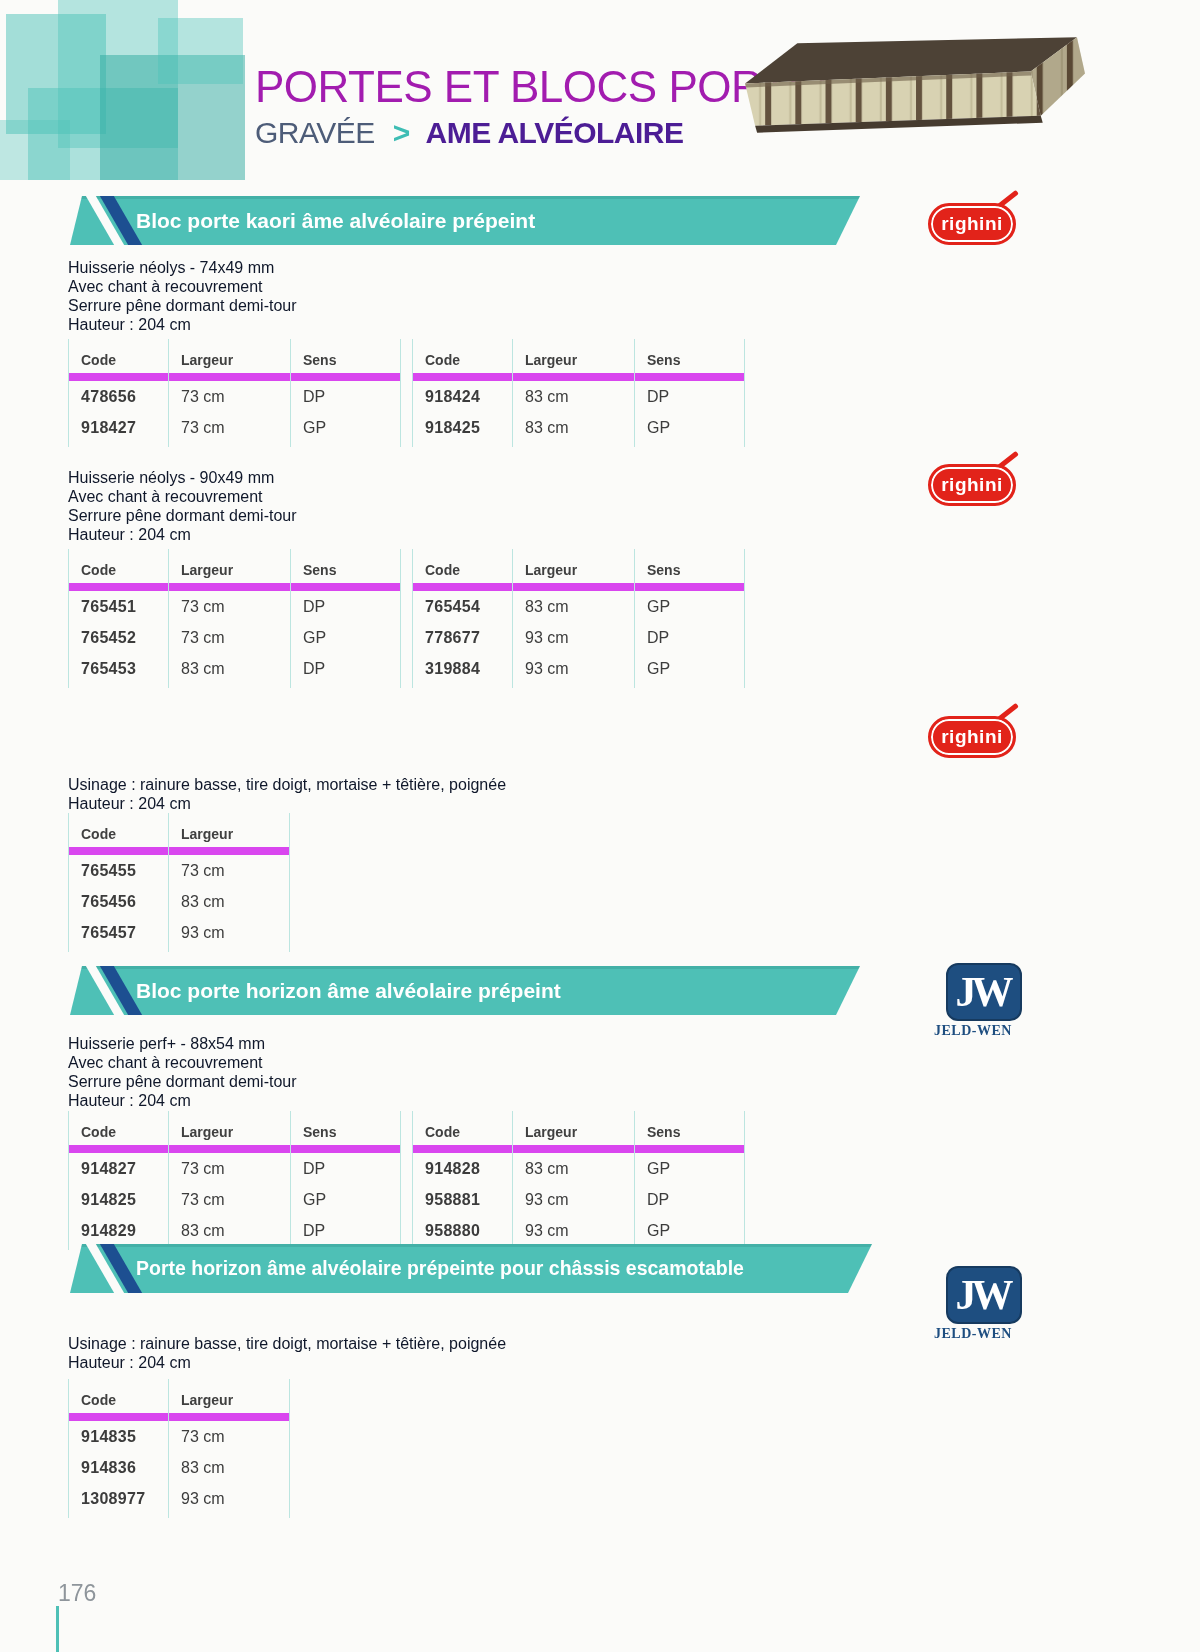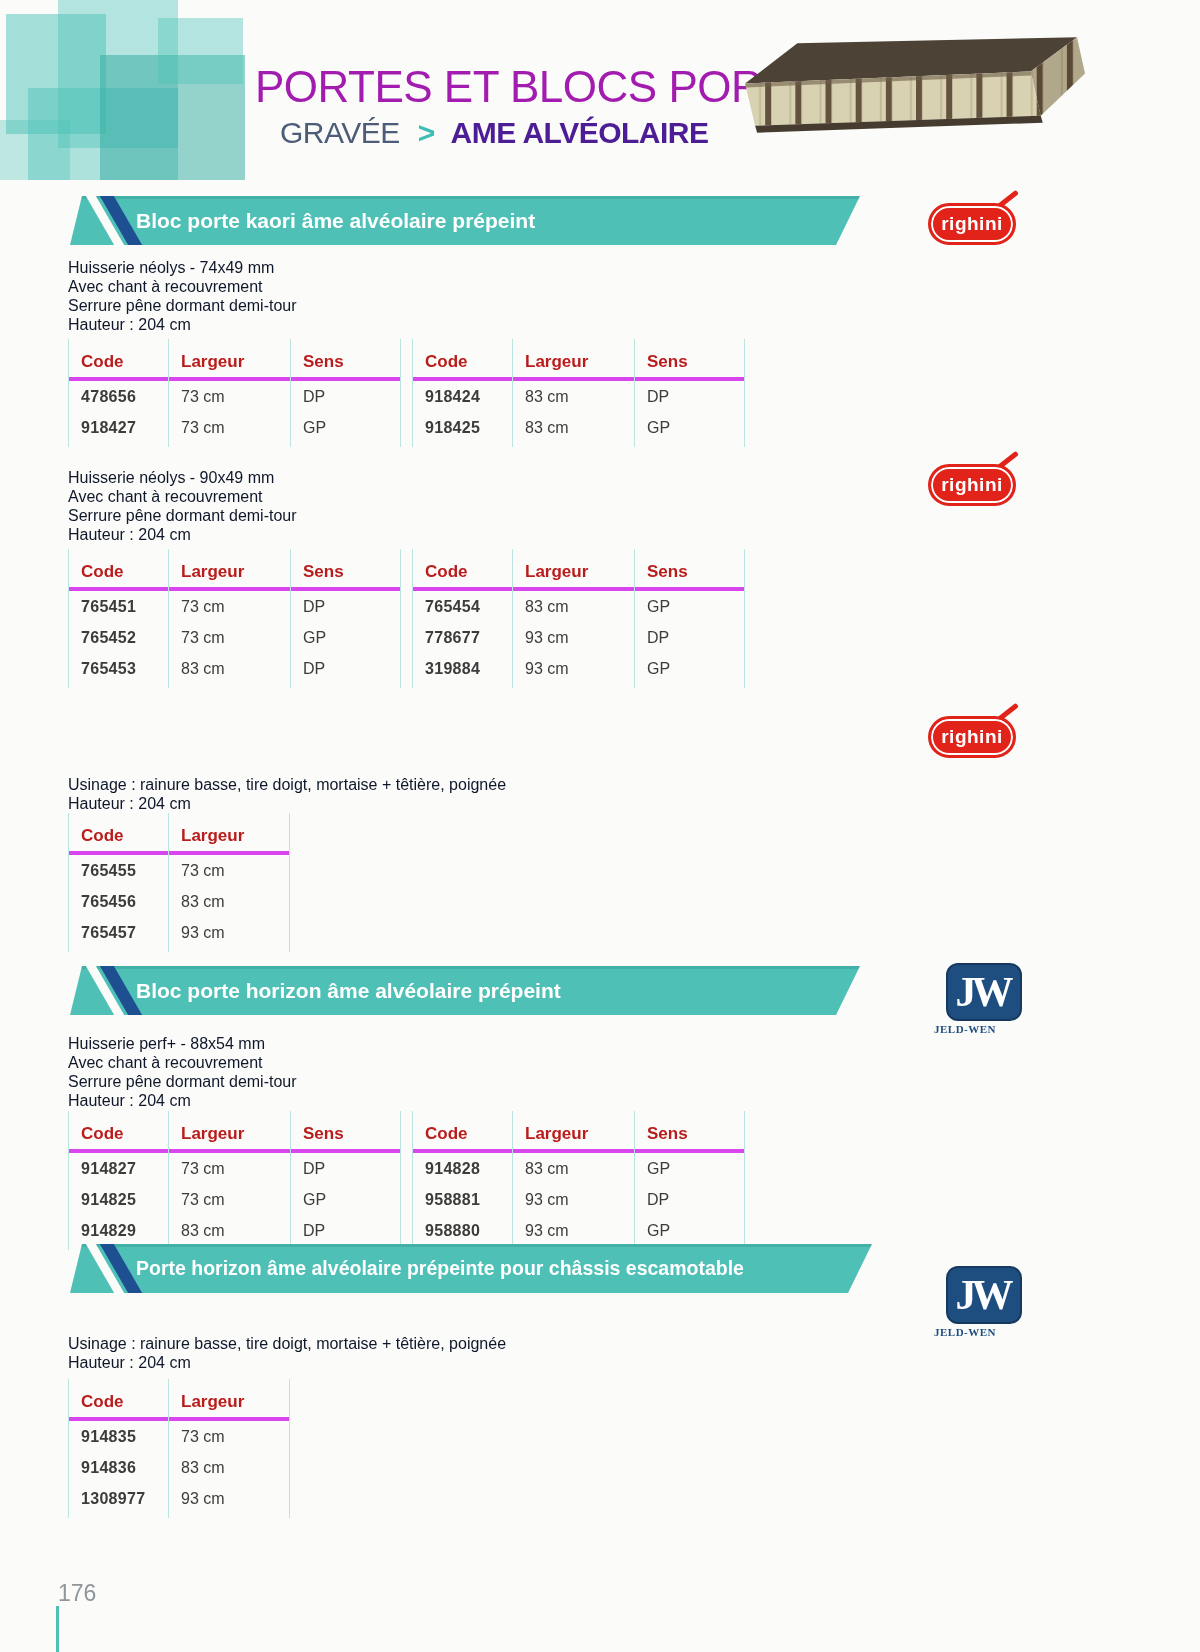--- a/index.html
+++ b/index.html
@@ -14,21 +14,21 @@
   .dq2 { left:58px; top:0;     width:120px; height:148px; background:rgba(76,194,184,.40); }
   .dq3 { left:28px; top:88px;  width:150px; height:92px;  background:rgba(76,194,184,.45); }
   .dq4 { left:100px;top:55px;  width:145px; height:125px; background:rgba(45,170,160,.50); }
   .dq5 { left:158px;top:18px;  width:85px;  height:66px;  background:rgba(76,194,184,.40); }
   .dq6 { left:0;    top:120px; width:70px;  height:60px;  background:rgba(76,194,184,.35); }
 
   
   #title { position:absolute; left:255px; top:62px; }
   .t-l1 { font-size:44px; font-weight:400; color:#a21caf; letter-spacing:-0.5px; }
   .t-l2 { font-size:30px; margin-top:4px; letter-spacing:-0.5px; }
-  .t-cat { color:#4d5c78; font-weight:500;margin-left:25px; }
+  .t-cat { color:#4d5c78; font-weight:500; }
   .t-arrow { color:#3ebdb4; font-weight:700; margin:0 8px 0 10px; }
   .t-sub { color:#4c1d95; font-weight:700; }
 
   
   #door { position:absolute; left:735px; top:20px; width:352px; height:128px; }
 
   
   .banner {
     position:absolute; left:70px; height:49px; background:#4ec0b6;
     clip-path:polygon(12px 0, 100% 0, calc(100% - 24px) 100%, 0 100%);
@@ -54,30 +54,30 @@
 
   
   .jw { position:absolute; width:100px; text-align:left; }
   .jw-box {
     width:76px; height:58px; margin:0 auto; background:#1e4e80; border:2px solid #163a5f;
     border-radius:12px; box-sizing:border-box;
     display:flex; align-items:center; justify-content:center;
     font-family:"Liberation Serif", serif; font-weight:700; font-size:42px; letter-spacing:-5px;
     color:#fff; padding-right:4px;
   }
-  .jw-name { margin-top:2px; font-family:"Liberation Serif", serif; font-weight:700; font-size:11px; letter-spacing:.5px; color:#1e4e80; }
+  .jw-name { margin-top:2px; font-family:"Liberation Serif", serif; font-weight:700; font-size:14px; letter-spacing:.5px; color:#1e4e80; }
 
   
   .para { position:absolute; left:68px; font-size:16px; line-height:19px; color:#0f172a; }
 
   
   .t3 { position:absolute; display:grid; grid-template-columns:100px 122px 111px; }
   .t2 { position:absolute; display:grid; grid-template-columns:100px 122px; }
   .t3>div, .t2>div { height:31px; display:flex; align-items:center; padding-left:13px; box-sizing:border-box; font-size:16px; color:#3c3c3c; }
-  .t3>.h, .t2>.h { height:35px; font-weight:700; color:#b91c1c; font-size:17px; border-bottom:4px solid #d946ef; }
+  .t3>.h, .t2>.h { height:35px; font-weight:700; color:#404040; font-size:14px; border-bottom:8px solid #d946ef; }
   .code { color:#45bdb2; font-weight:700; letter-spacing:.3px; }
   .vl { position:absolute; top:-7px; bottom:-4px; width:1px; background:#bce5e0; }
 
   
   #pagenum { position:absolute; left:58px; top:1580px; font-size:23px; color:#8e959b; }
   #edge-tick { position:absolute; left:56px; top:1606px; width:3px; height:46px; background:#4ec0b6; }
 </style>
 </head>
 <body>
 

